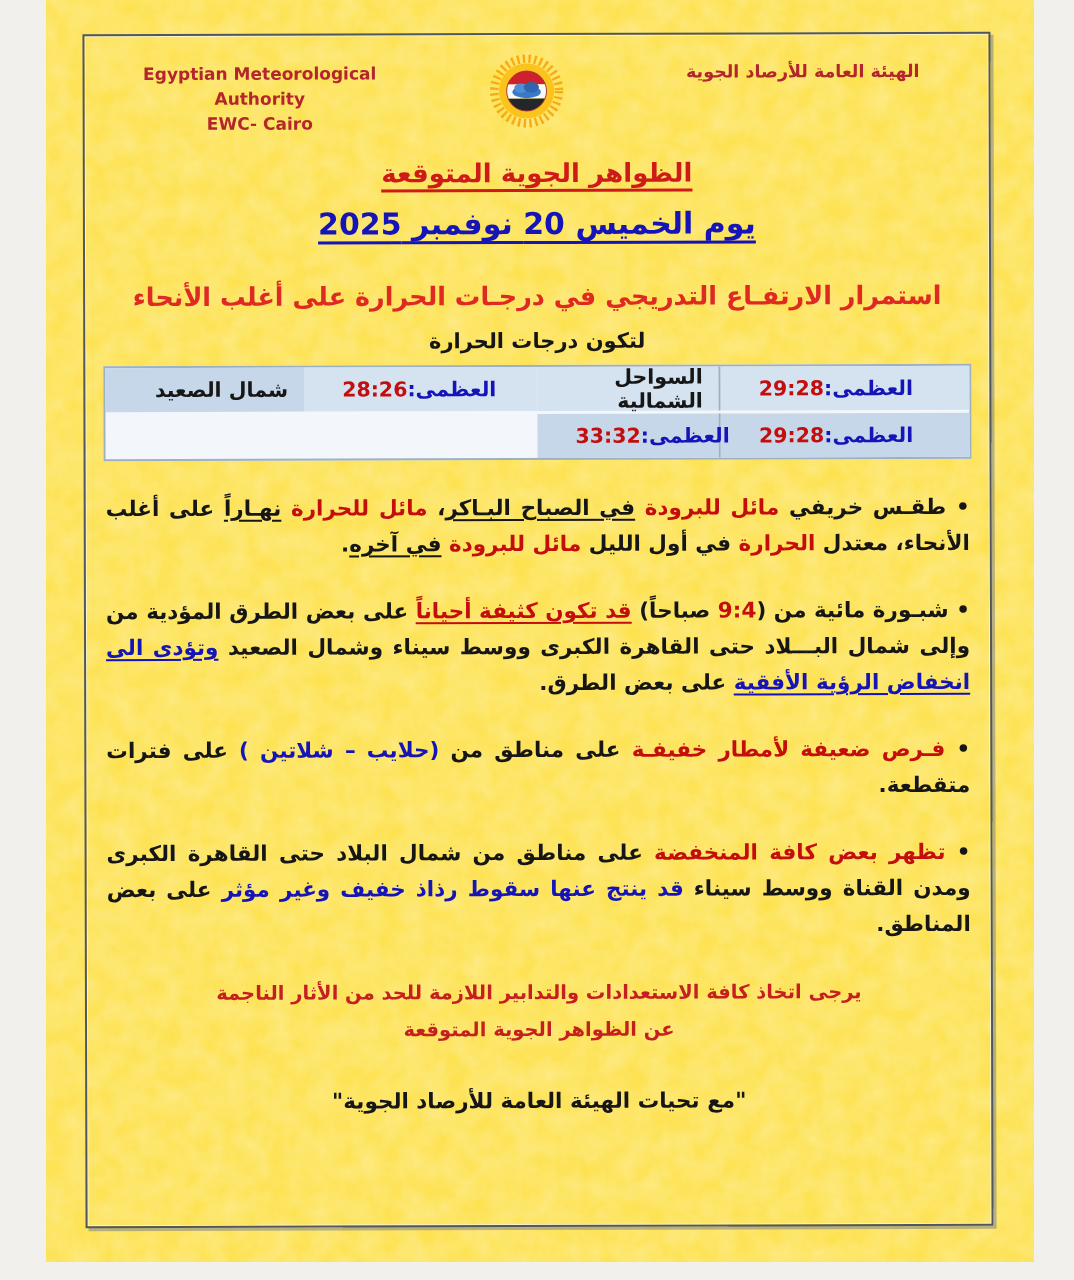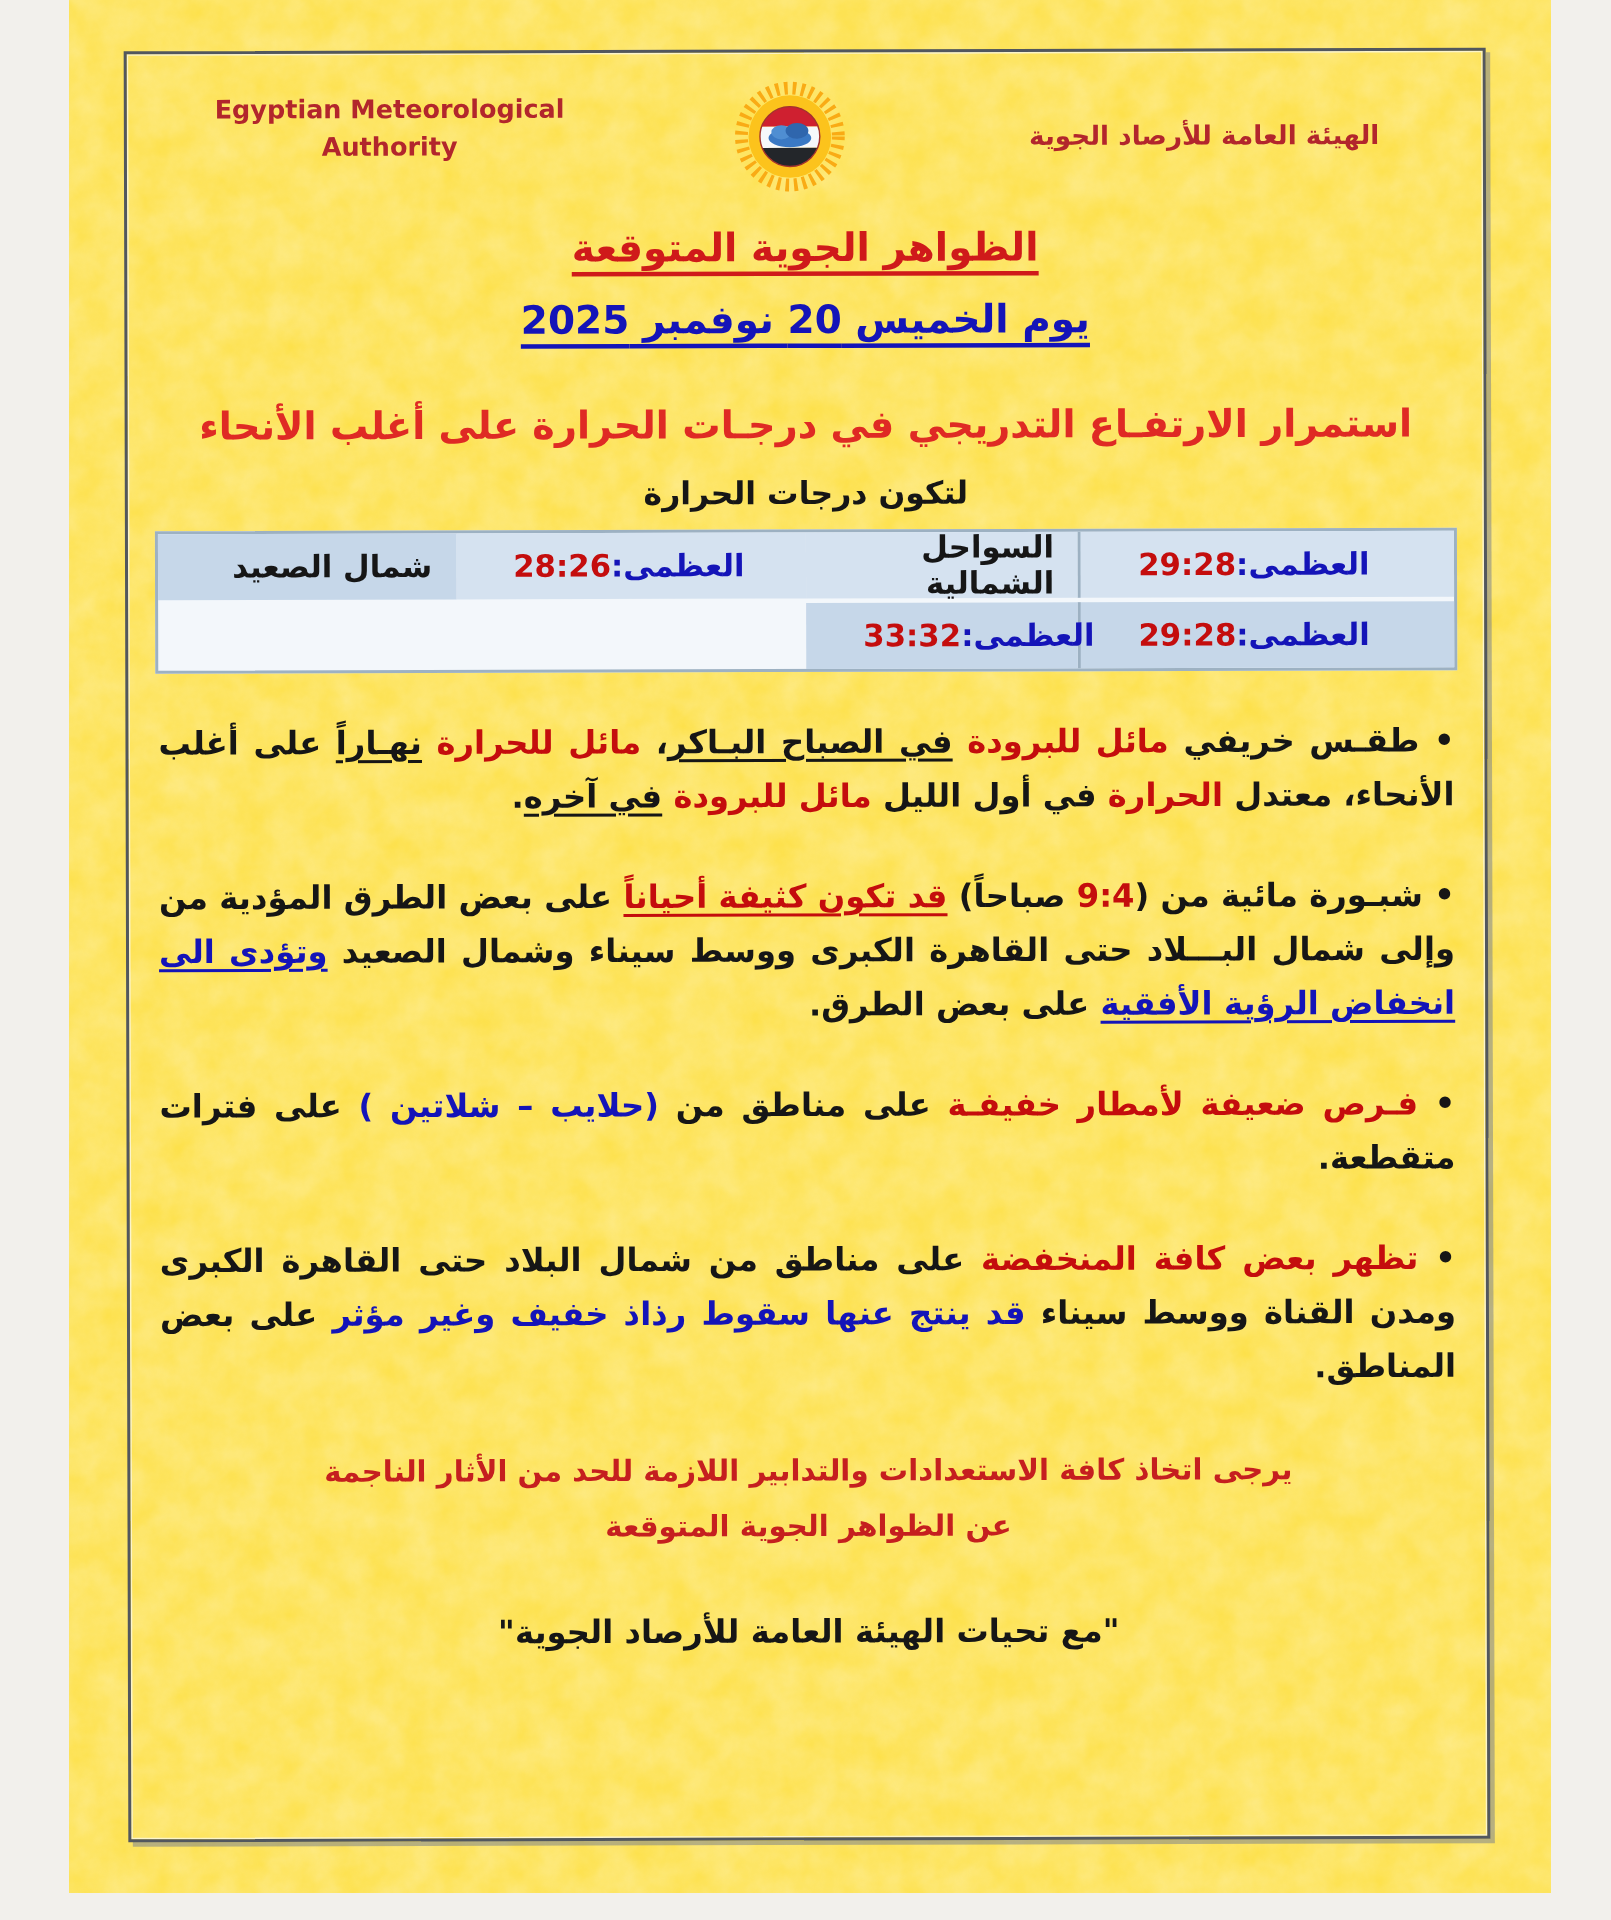--- a/index.html
+++ b/index.html
@@ -37,37 +37,36 @@
   }
   .org-en {
     width: 36%; text-align: center;
     color: #b2262c; font-weight: 700; font-size: 17px; line-height: 25px;
     padding-top: 4px;
   }
   .org-ar {
     width: 38%; text-align: center; direction: rtl;
     color: #b2262c; font-weight: 700; font-size: 17.5px; line-height: 27px;
     padding-top: 2px;
-    margin-top: 20px;
   }
   .logo { width: 76px; height: 76px; margin-top: -4px; }
 
   
   .title-block { text-align: center; margin-top: 22px; direction: rtl; }
   .title-red {
     display: inline-block;
     color: #cf1a1a; font-weight: 700; font-size: 26px;
     text-decoration: underline; text-decoration-thickness: 2.5px; text-underline-offset: 7px;
   }
   .title-blue {
     display: block; margin-top: 18px;
   }
   .title-blue span {
     display: inline-block;
-    color: #1414b8; font-weight: 700; font-size: 26px;
+    color: #1414b8; font-weight: 700; font-size: 30px;
     text-decoration: underline; text-decoration-thickness: 2.5px; text-underline-offset: 7px;
   }
   .headline {
     margin-top: 40px; text-align: center; direction: rtl;
     color: #df2a24; font-weight: 700; font-size: 25.5px;
   }
   .subtitle {
     margin-top: 18px; text-align: center; direction: rtl;
     color: #161616; font-weight: 700; font-size: 21px;
   }
@@ -128,20 +127,21 @@
         <feColorMatrix type="matrix" values="0 0 0 0 1  0 0 0 0 1  0 0 0 0 1  0 0 0 0.9 0"></feColorMatrix>
       </filter>
       <rect width="100%" height="100%" filter="url(#mottle)" opacity="0.38"></rect>
     </svg>
 
     <div class="frame">
 
       <div class="header-row">
         <div class="org-en" dir="ltr">
           <div>Egyptian Meteorological Authority</div>
+          <div>EWC- Cairo</div>
         </div>
 
         <div class="logo">
           <svg viewBox="0 0 80 80" width="76" height="76">
             <circle cx="40" cy="40" r="34" fill="none" stroke="#f9ab15" stroke-width="9" stroke-dasharray="2.5 3.5"></circle>
             <circle cx="40" cy="40" r="29" fill="#fcc31c"></circle>
             <clipPath id="logoClip">
                 <circle cx="40" cy="40" r="21"></circle>
               </clipPath>
             <g clip-path="url(#logoClip)">

